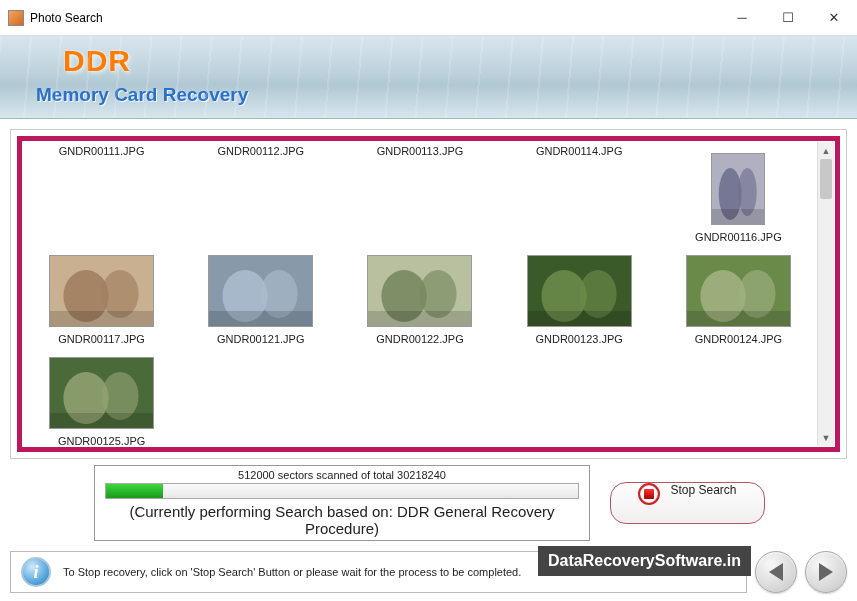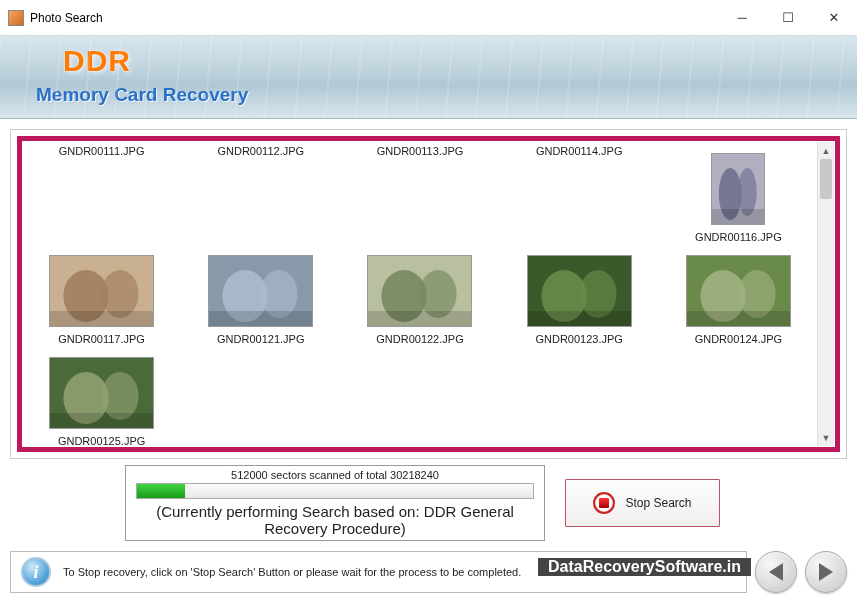--- a/index.html
+++ b/index.html
@@ -131,49 +131,49 @@
   background:#c8c8c8; border-radius:2px;
 }
 
 .progress-row {
   margin: 0 10px;
   display: flex;
   align-items: center;
   gap: 20px;
 }
 .progress-box {
-  margin-left: 115px;
+  margin-left: 84px;
   border: 1px solid #999;
   padding: 3px 10px 3px 10px;
-  width: 420px;
+  width: 496px;
   font-size: 11px;
   color: #222;
   text-align: center;
 }
 .progress-box .ptxt { margin-bottom: 2px; }
 .progress-bar {
   height: 16px;
   border: 1px solid #aaa;
   background: linear-gradient(to bottom,#fafafa,#e8e8e8);
   position: relative;
   margin: 2px 0 4px 0;
 }
 .progress-fill {
   position:absolute; left:0; top:0; bottom:0;
   width: 12%;
   background: linear-gradient(to bottom,#3fd63f,#1a9a1a);
 }
 .progress-box .pnote { font-size: 15px; }
 
 .stop-btn {
-  width: 155px; height: 48px;
+  width: 155px; height: 42px;
   border: 1px solid #b56;
-  border-radius: 1px;
+  border-radius: 16px;
   background: linear-gradient(to bottom,#fefefe,#f1eeee);
-  display:flex; align-items:center; justify-content:center;
+  display:flex; justify-content:center;
   gap: 10px;
   font-size: 12px;
   color: #222;
 }
 .stop-icon {
   width: 22px; height: 22px;
   border-radius: 50%;
   border: 2px solid #c22;
   background: #fff;
   display:flex;align-items:center;justify-content:center;
@@ -228,21 +228,21 @@
 .nav-btn.next .tri { border-left:14px solid #666; }
 
 .watermark {
   position: absolute;
   right: 106px;
   bottom: 25px;
   background: #444;
   color: #fff;
   font-size: 16px;
   font-weight: bold;
-  padding: 0 10px;
+  padding: 6px 10px;
   z-index: 50;
   font-family: Verdana, sans-serif;
 }
 </style>
 </head>
 <body>
 
 <div class="titlebar">
   <div class="app-icon"></div>
   <div class="title">Photo Search</div>

